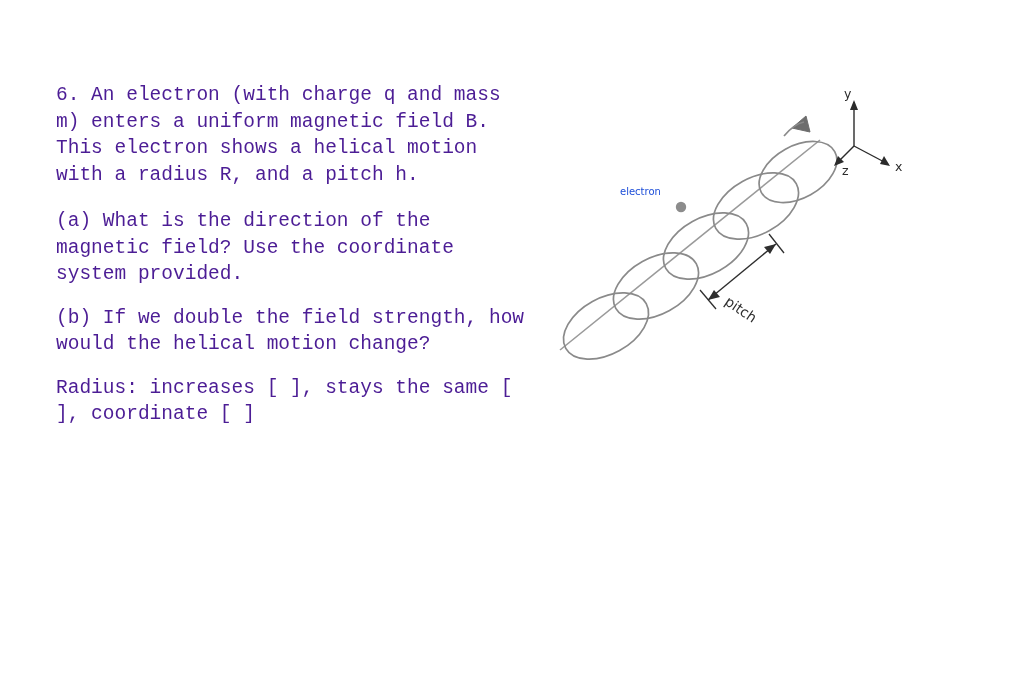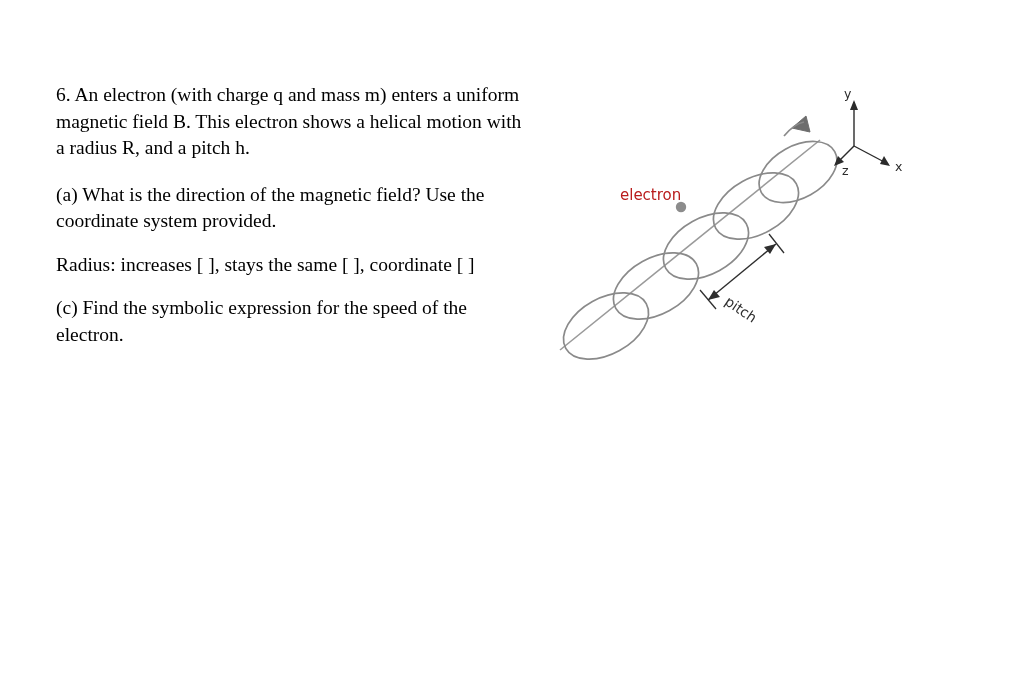--- a/index.html
+++ b/index.html
@@ -22,37 +22,38 @@
   .problem-text {
     position: absolute;
     left: 56px;
     top: 82px;
     width: 470px;
   }
   .para {
     font-size: 19.5px;
     line-height: 26.5px;
     margin: 0 0 17px 0;
-    color: #000000;
+    color: #4c1d95;
+    font-family: Liberation Mono, monospace;
   }
   .para.stem {
     margin-bottom: 20px;
   }
   .figure {
     position: absolute;
     left: 548px;
     top: 78px;
     width: 420px;
     height: 300px;
   }
   .fig-label {
     position: absolute;
     font-family: "DejaVu Sans", sans-serif;
-    font-size: 15px;
-    color: #b91c1c;
+    font-size: 10px;
+    color: #1d4ed8;
     white-space: nowrap;
   }
   .label-electron {
     left: 72px;
     top: 108px;
   }
   .label-pitch {
     left: 183px;
     top: 215px;
     transform: rotate(34deg);
@@ -68,22 +69,22 @@
   svg { display: block; }
 </style>
 </head>
 <body>
 
 <div class="page">
 
   <div class="problem-text">
     <p class="para stem">6. An electron (with charge q and mass m) enters a uniform magnetic field B. This electron shows a helical motion with a radius R, and a pitch h.</p>
     <p class="para">(a) What is the direction of the magnetic field? Use the coordinate system provided.</p>
+    <p class="para">(b) If we double the field strength, how would the helical motion change?</p>
     <p class="para">Radius: increases [  ], stays the same [  ], coordinate [  ]</p>
-    <p class="para">(c) Find the symbolic expression for the speed of the electron.</p>
   </div>
 
   <div class="figure">
 
     <svg width="420" height="300" viewBox="0 0 420 300">
 
       <line x1="12" y1="272" x2="272" y2="62" stroke="#9a9a9a" stroke-width="1.6"></line>
 
       <g fill="none" stroke="#8a8a8a" stroke-width="1.7">
         <ellipse cx="58" cy="248" rx="46" ry="28" transform="rotate(-29 58 248)"></ellipse>

